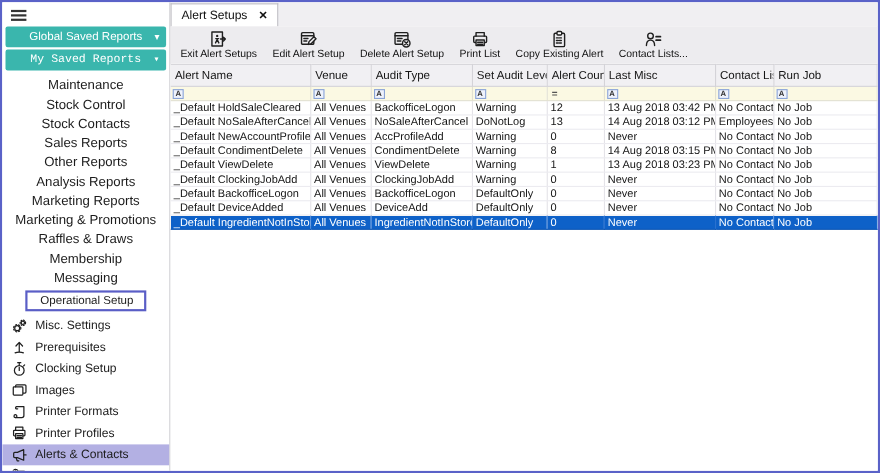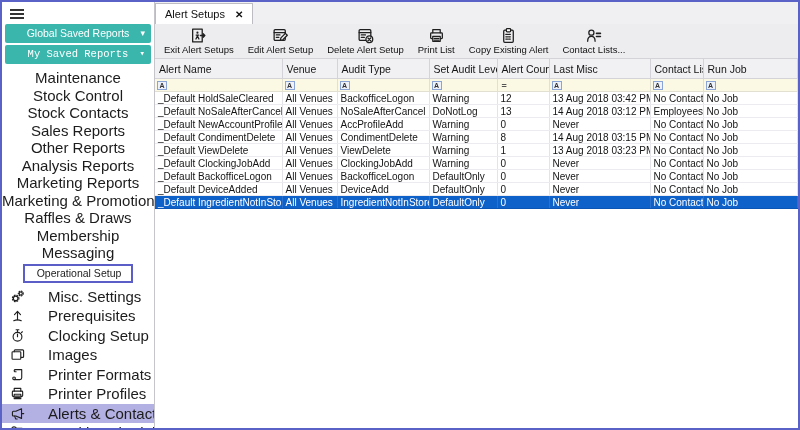--- a/index.html
+++ b/index.html
@@ -8,28 +8,28 @@
   .window { width:800px; height:430px; border:2px solid #5a62c8; display:flex; background:#fff; overflow:hidden; }
 
   
   .sidebar { width:153px; flex:none; background:#fff; border-right:1px solid #c6c5ca; display:flex; flex-direction:column; overflow:hidden; }
   .hamburger { margin:5px 0 2px 8px; width:14px; cursor:pointer; }
   .hamburger i { display:block; height:2px; background:#333; margin:2px 0; }
   .side-btn { position:relative; margin:1px 3px 2px 3px; height:19px; border-radius:2px; color:#fff;
               font-size:10.5px; line-height:19px; text-align:center; cursor:pointer; }
   .side-btn .caret { position:absolute; right:6px; top:0; font-size:9px; line-height:19px; }
   .cats { margin-top:3px; }
-  .cat { font-size:15px; color:#1c1c1c; text-align:center; height:17.5px; line-height:17.5px; cursor:pointer; white-space:nowrap; }
+  .cat { font-size:12px; color:#1c1c1c; text-align:center; height:17.5px; line-height:17.5px; cursor:pointer; white-space:nowrap; }
   .op-wrap { text-align:center; margin:1px 0 4px 0; }
   .op-box { display:inline-block; border:2px solid #5a5ec6; padding:1px 10px 2px 12px; font-size:10.5px; color:#1c1c1c; cursor:pointer; background:#fff; }
   .tools { }
   .tool { display:flex; align-items:center; height:19.5px; padding-left:7px; cursor:pointer; }
   .tool.selected { background:#b3b0e3; }
   .tool .ticon { width:16px; height:16px; flex:none; margin-right:7px; display:flex; align-items:center; justify-content:center; }
-  .tool .tlabel { font-size:15px; color:#1c1c1c; white-space:nowrap;margin-left:16px; }
+  .tool .tlabel { font-size:11px; color:#1c1c1c; white-space:nowrap; }
   svg.ic { width:15px; height:15px; stroke:#1f1f1f; fill:none; stroke-width:1.2; stroke-linecap:round; stroke-linejoin:round; }
 
   
   .main { flex:1; display:flex; flex-direction:column; min-width:0; }
   .tabstrip { height:22px; flex:none; background:#f0eff2; display:flex; align-items:stretch; }
   .tab { background:#fff; border:1px solid #bdbcc2; border-bottom:none; margin-top:1px; padding:0 9px; display:flex; align-items:center; gap:10px; cursor:pointer; }
   .tab-title { font-size:11px; color:#111; white-space:nowrap; }
   .tab-close { font-size:10px; font-weight:bold; color:#111; cursor:pointer; }
 
   .toolbar { height:34px; flex:none; background:#edecef; display:flex; align-items:flex-start; padding:1px 0 0 2px; }

